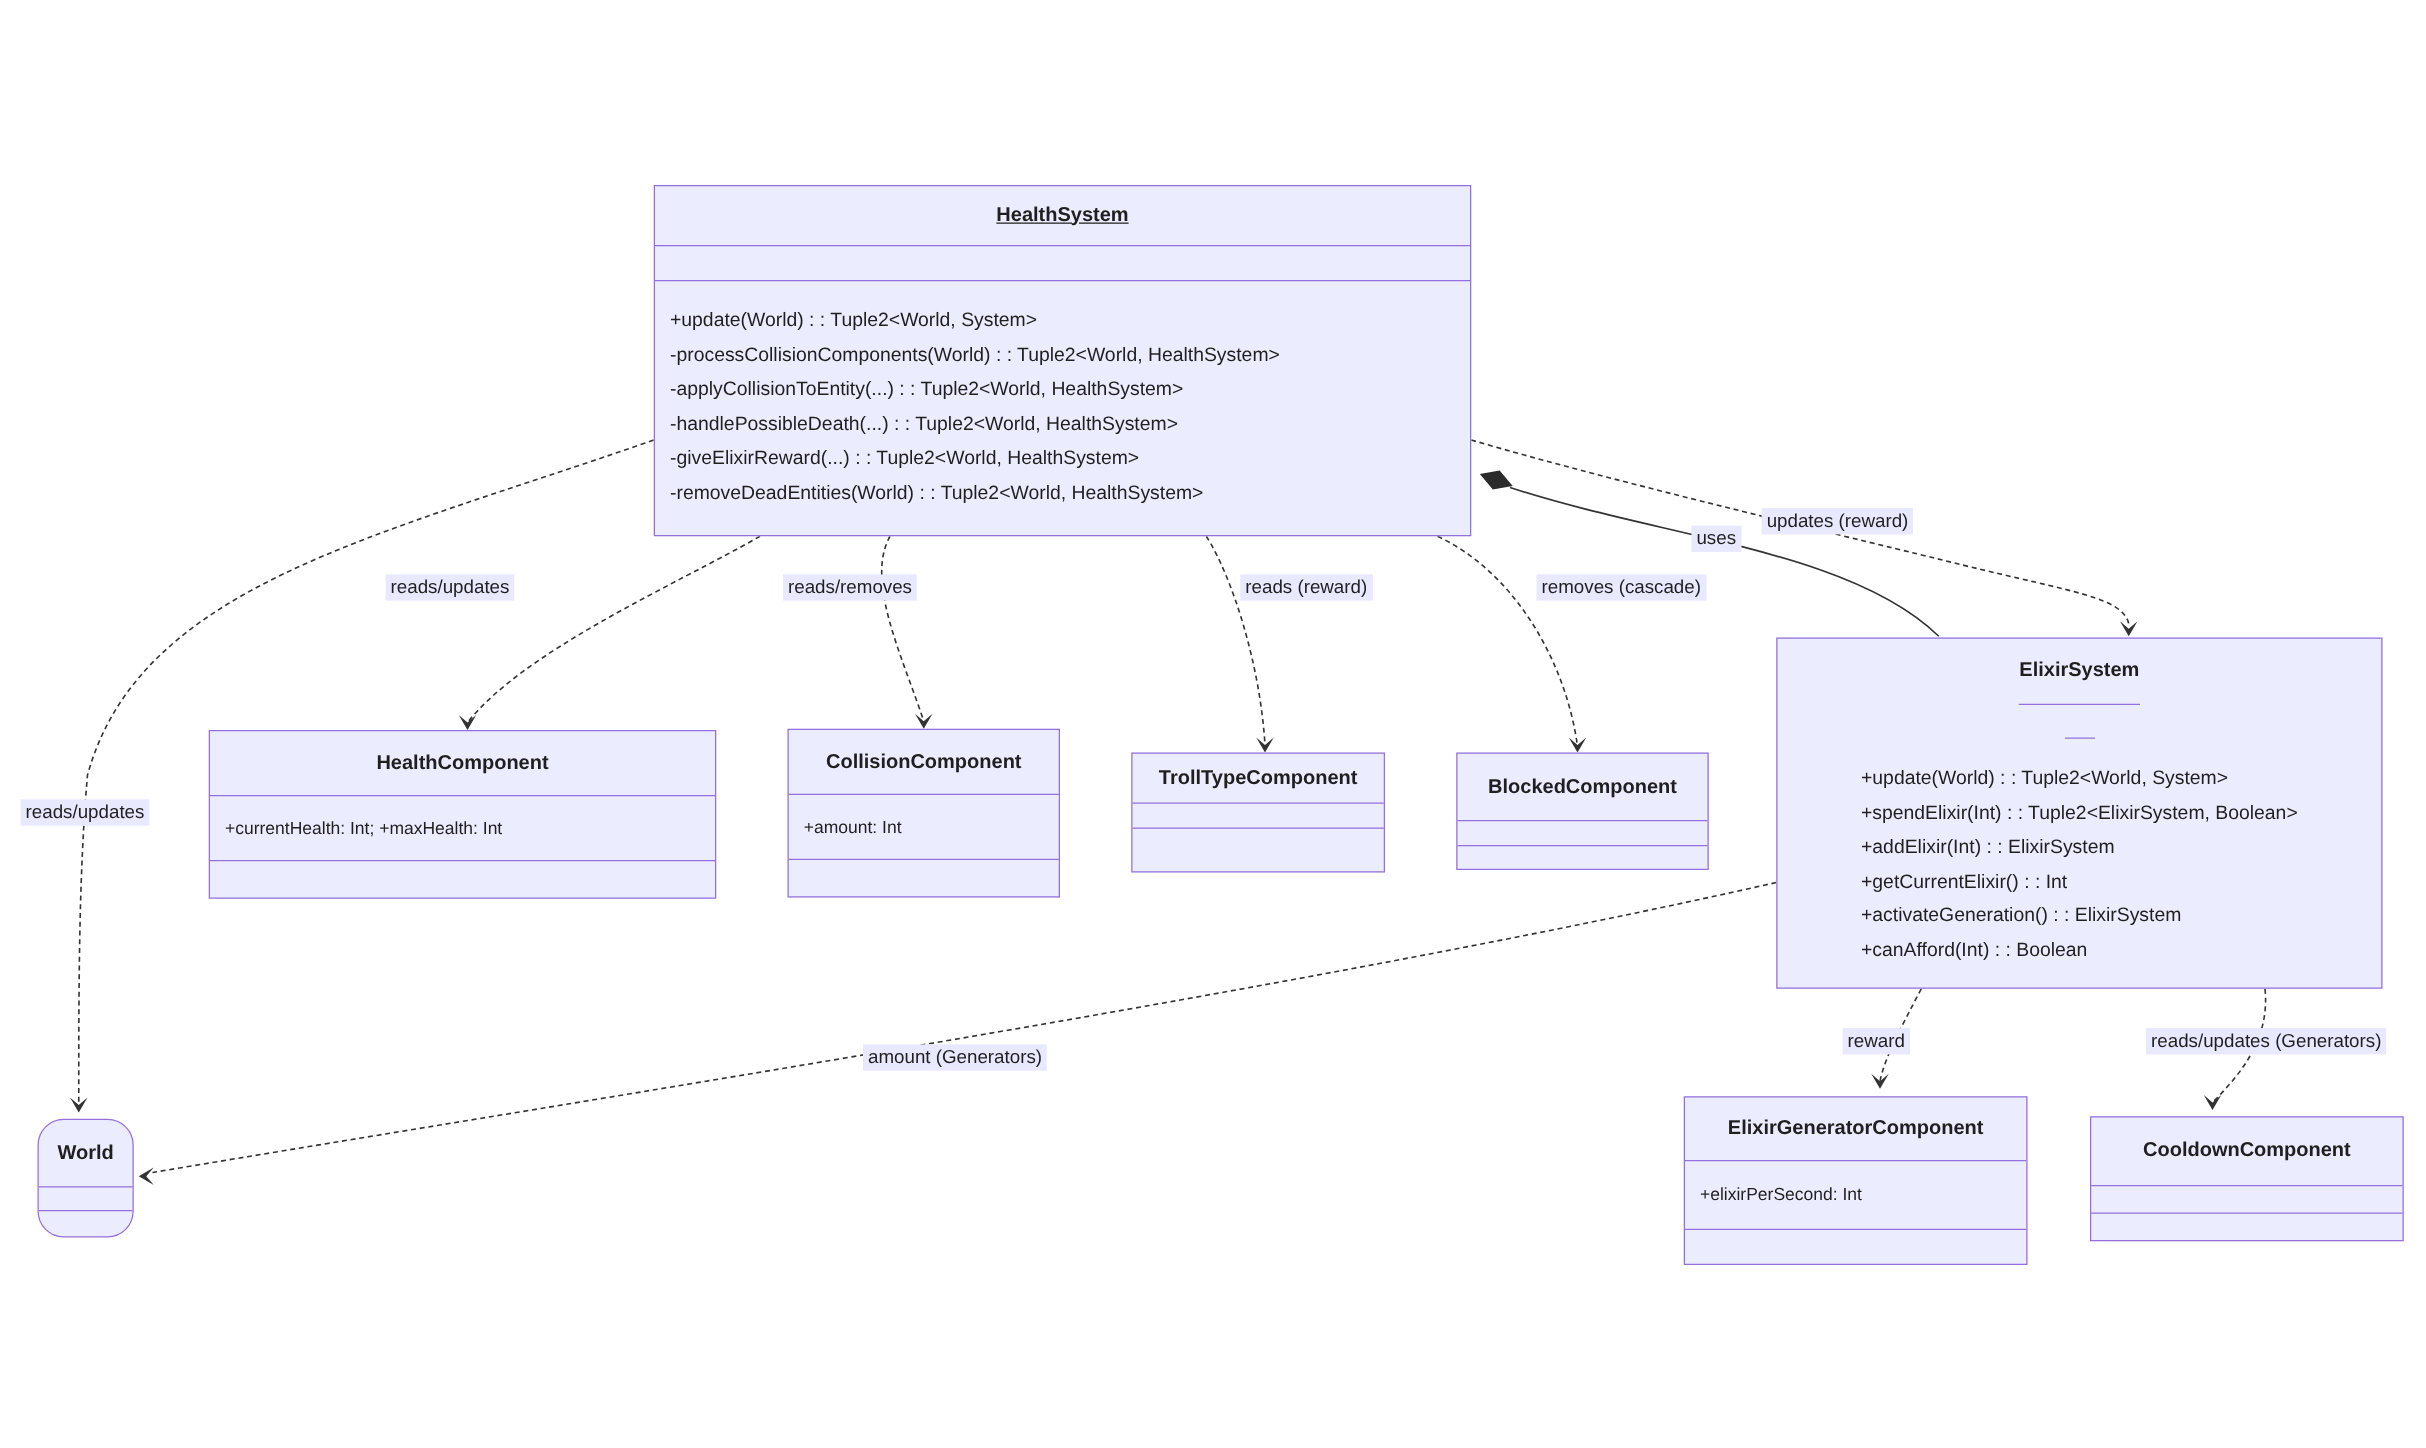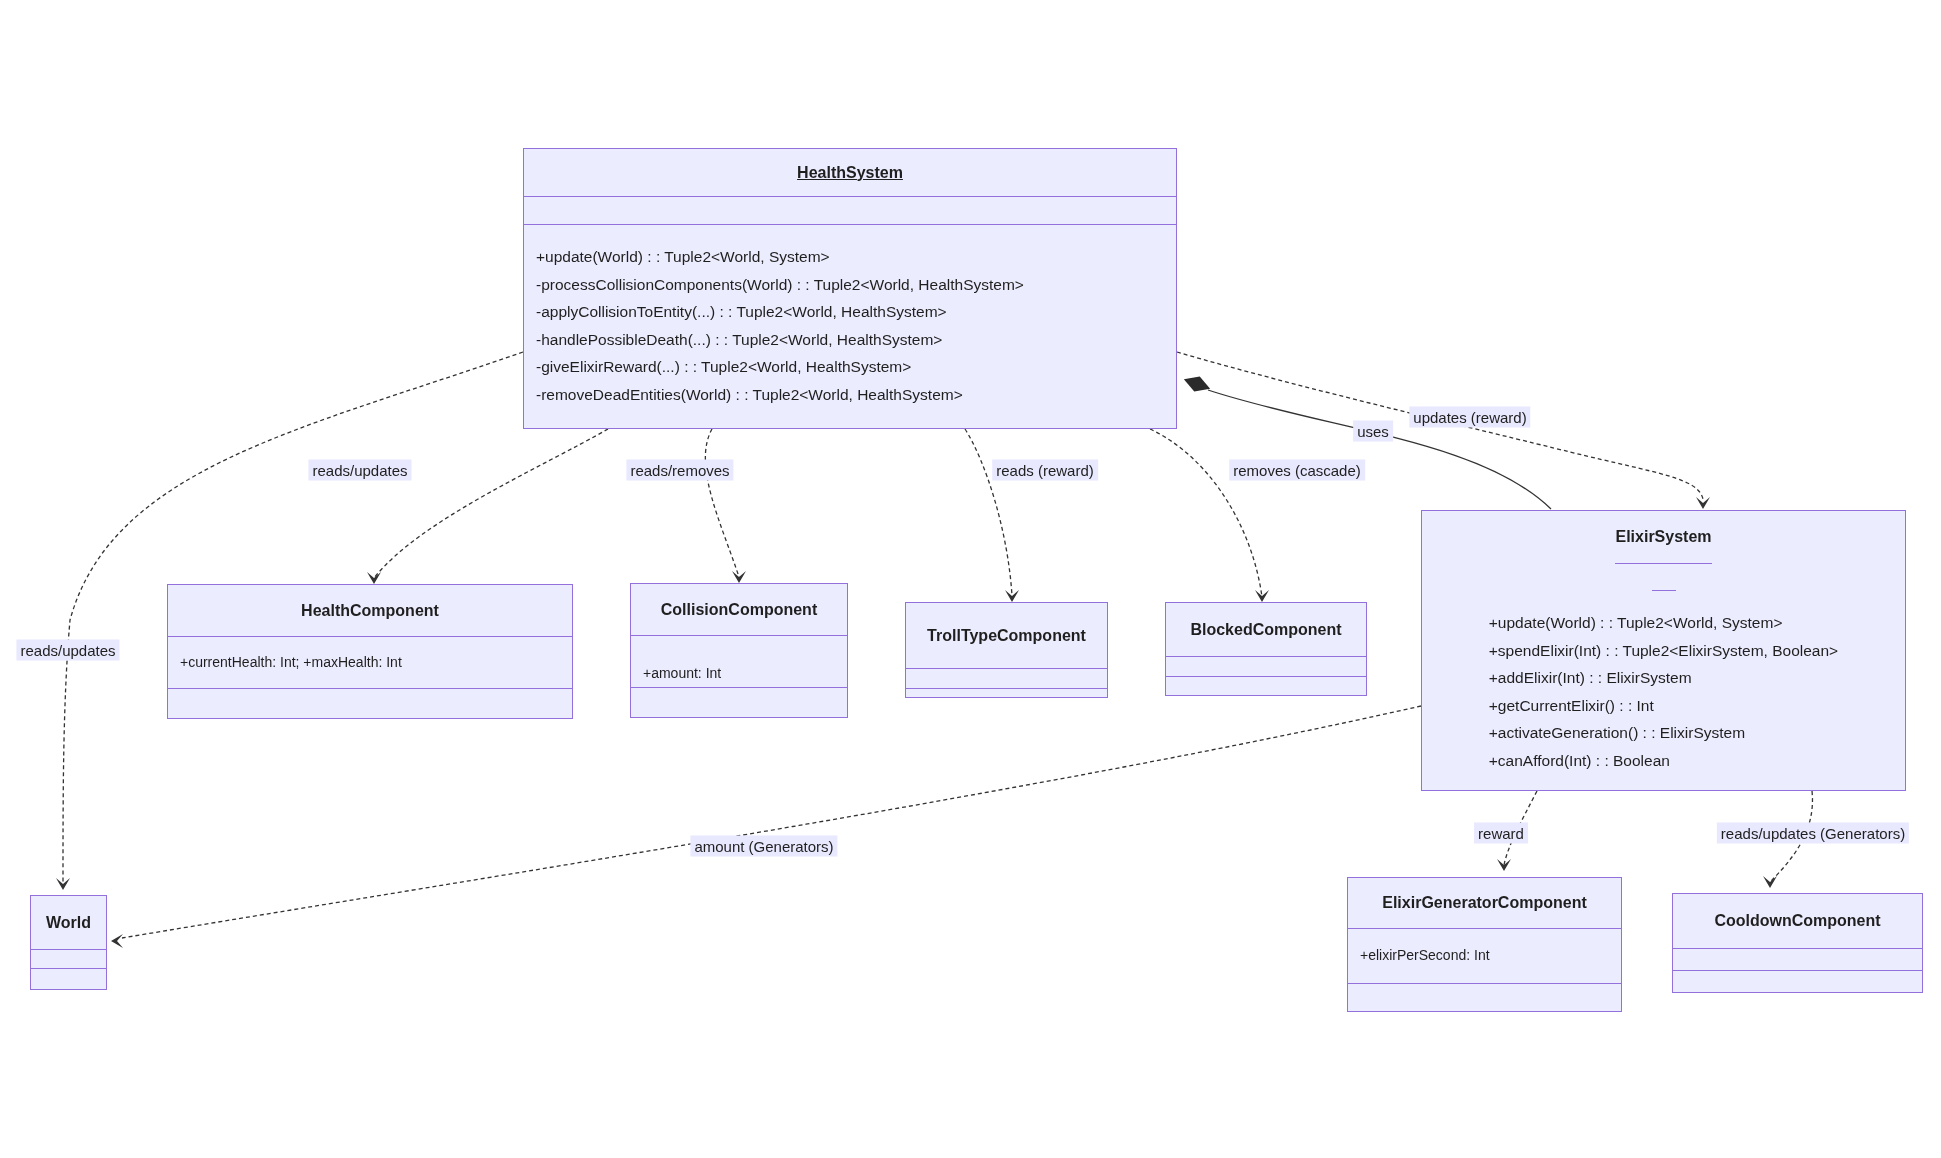--- a/index.html
+++ b/index.html
@@ -100,39 +100,39 @@
   <div class="uml-class" style="left:167px; top:584px; width:406px; height:135px;">
     <div class="uml-title" style="height:52px;">HealthComponent</div>
     <div class="uml-attrs" style="height:52px;">
       <div class="uml-line">+currentHealth: Int; +maxHealth: Int</div>
     </div>
     <div class="uml-sec last"></div>
   </div>
 
   <div class="uml-class" style="left:630px; top:583px; width:218px; height:135px;">
     <div class="uml-title" style="height:52px;">CollisionComponent</div>
-    <div class="uml-attrs" style="height:52px;justify-content:flex-end;">
+    <div class="uml-attrs" style="height:52px;">
       <div class="uml-line">+amount: Int</div>
     </div>
     <div class="uml-sec last"></div>
   </div>
 
   <div class="uml-class" style="left:905px; top:602px; width:203px; height:96px;">
-    <div class="uml-title" style="height:66px;">TrollTypeComponent</div>
+    <div class="uml-title" style="height:40px;">TrollTypeComponent</div>
     <div class="uml-sec" style="height:20px;"></div>
     <div class="uml-sec last"></div>
   </div>
 
   <div class="uml-class" style="left:1165px; top:602px; width:202px; height:94px;">
     <div class="uml-title" style="height:54px;">BlockedComponent</div>
     <div class="uml-sec" style="height:20px;"></div>
     <div class="uml-sec last"></div>
   </div>
 
-  <div class="uml-class" style="left:30px; top:895px; width:77px; height:95px;">
+  <div class="uml-class" style="left:30px; top:895px; width:77px; height:95px;border-radius:21px;">
     <div class="uml-title" style="height:54px;">World</div>
     <div class="uml-sec" style="height:19px;"></div>
     <div class="uml-sec last"></div>
   </div>
 
   <div class="uml-class" style="left:1347px; top:877px; width:275px; height:135px;">
     <div class="uml-title" style="height:51px;">ElixirGeneratorComponent</div>
     <div class="uml-attrs" style="height:55px;">
       <div class="uml-line">+elixirPerSecond: Int</div>
     </div>

